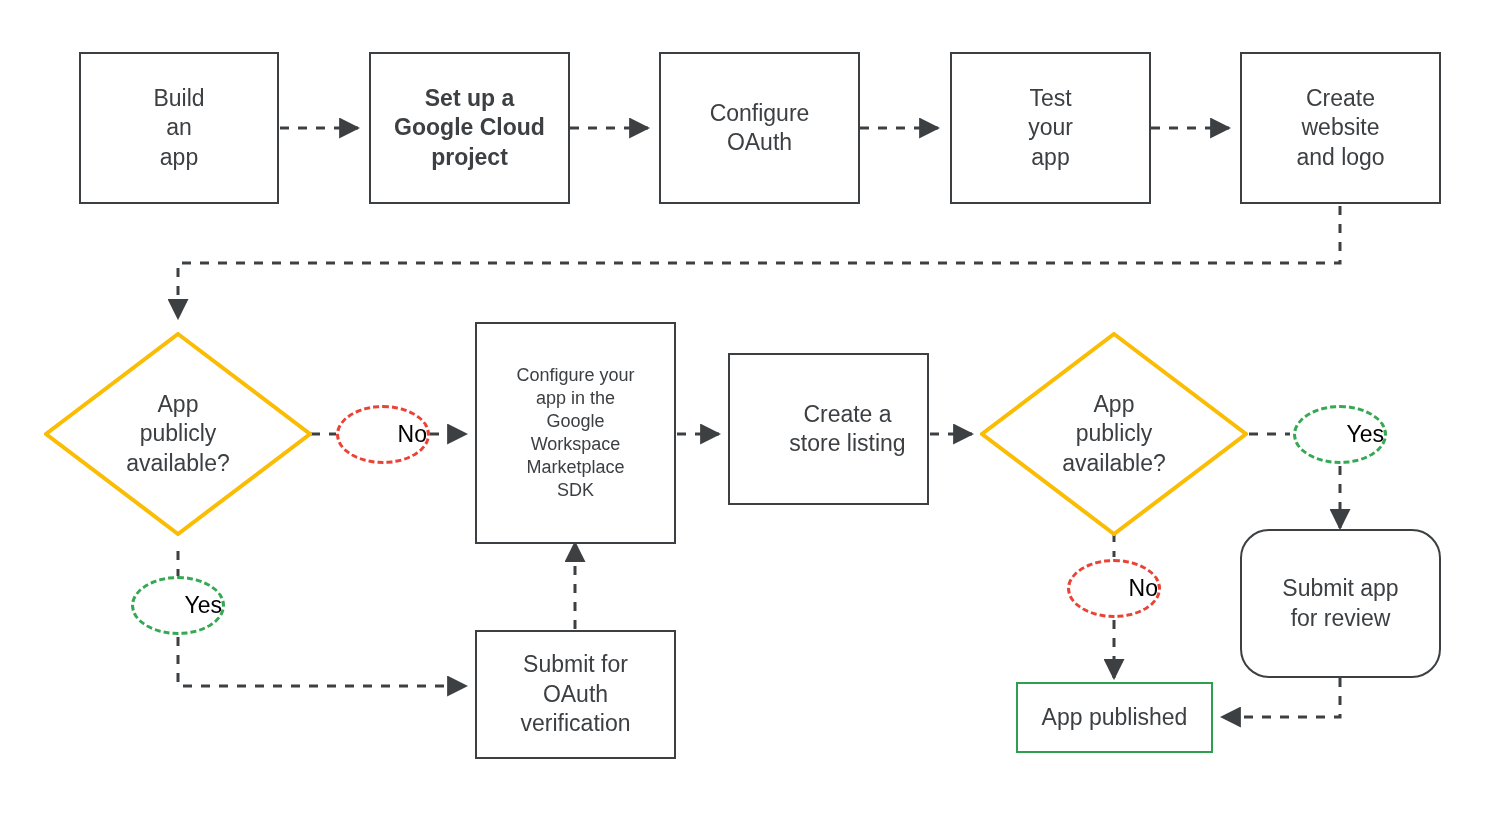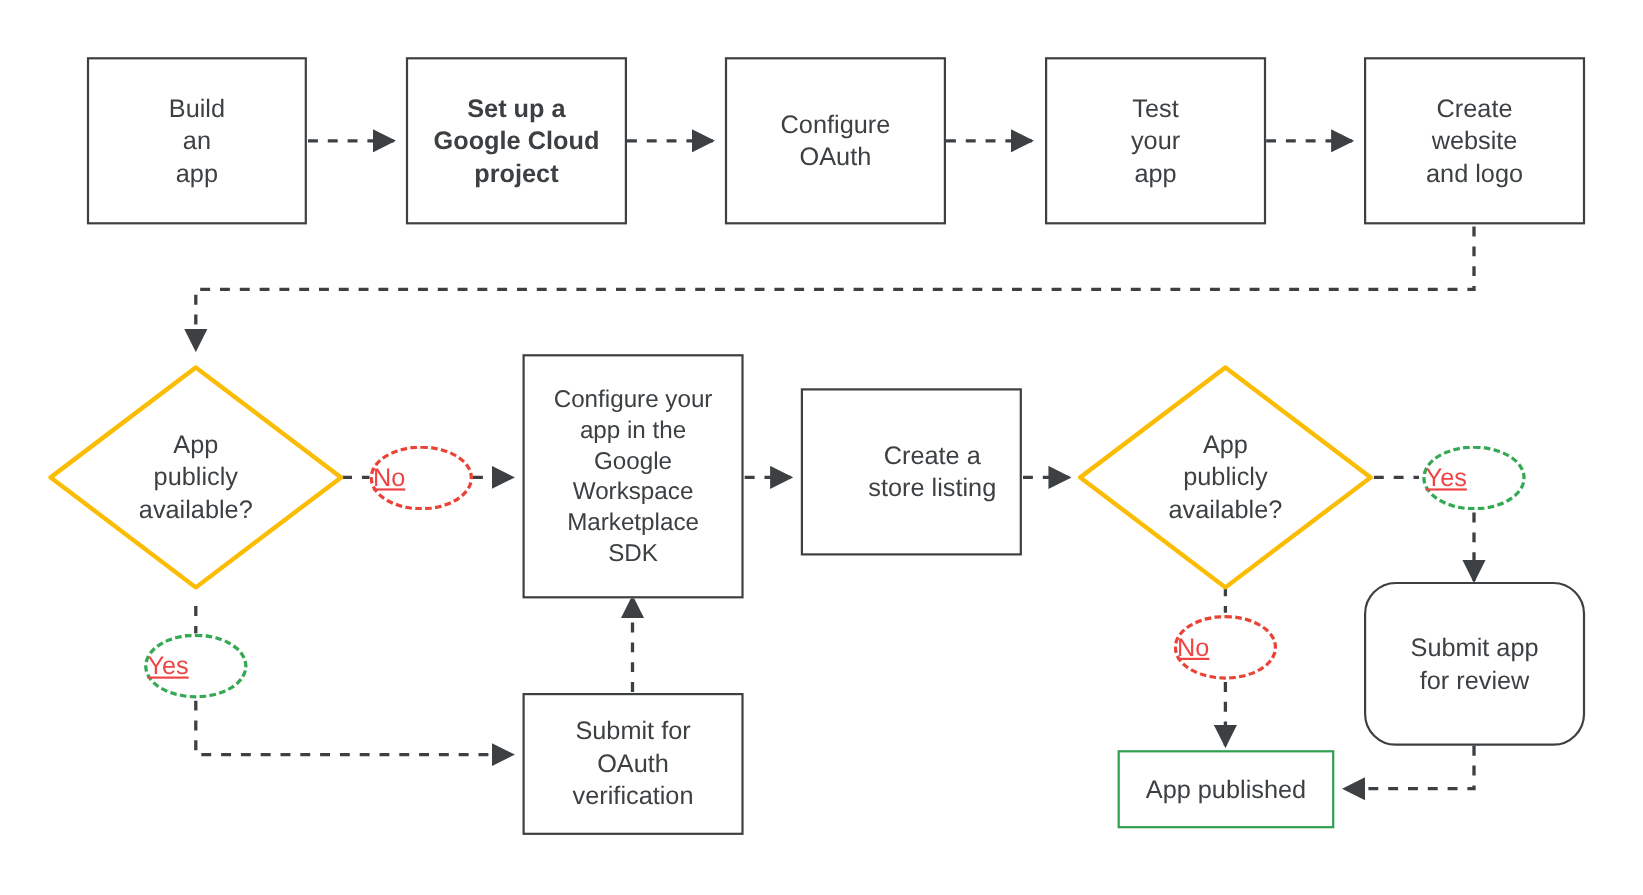--- a/index.html
+++ b/index.html
@@ -75,27 +75,26 @@
     line-height: 1.28;
     white-space: pre-line;
   }
 
   
   .edge-label {
     position: absolute;
     box-sizing: border-box;
     display: flex;
     align-items: center;
-    justify-content: flex-start;
+    justify-content: flex-end;
     border-radius: 50%;
     border: 3px dashed #ea4335;
     background: #ffffff;
-    color: #ef4444;
+    color: #000000;
     font-size: 23px;
-    text-decoration: underline;
   }
   .edge-label.yes {
     border-color: #34a853;
   }
 </style>
 </head>
 <body>
 
 <div id="canvas">
 
@@ -176,21 +175,21 @@
 
   <div class="diamond-wrap" style="left:44px; top:332px; width:268px; height:204px;">
     <svg width="268" height="204" viewBox="0 0 268 204" xmlns="http://www.w3.org/2000/svg">
       <polygon points="134,2 266,102 134,202 2,102" fill="#ffffff" stroke="#fbbc04" stroke-width="4"></polygon>
     </svg>
     <div class="diamond-label">App
 publicly
 available?</div>
   </div>
 
-  <div class="node box" style="left:475px; top:322px; width:201px; height:222px; font-size:22px;">
+  <div class="node box" style="left:475px; top:322px; width:201px; height:222px; font-size:18px;">
     <span>Configure your
 app in the
 Google
 Workspace
 Marketplace
 SDK</span>
   </div>
 
   <div class="node box" style="left:728px; top:353px; width:201px; height:152px;padding-left:38px;">
     <span>Create a

